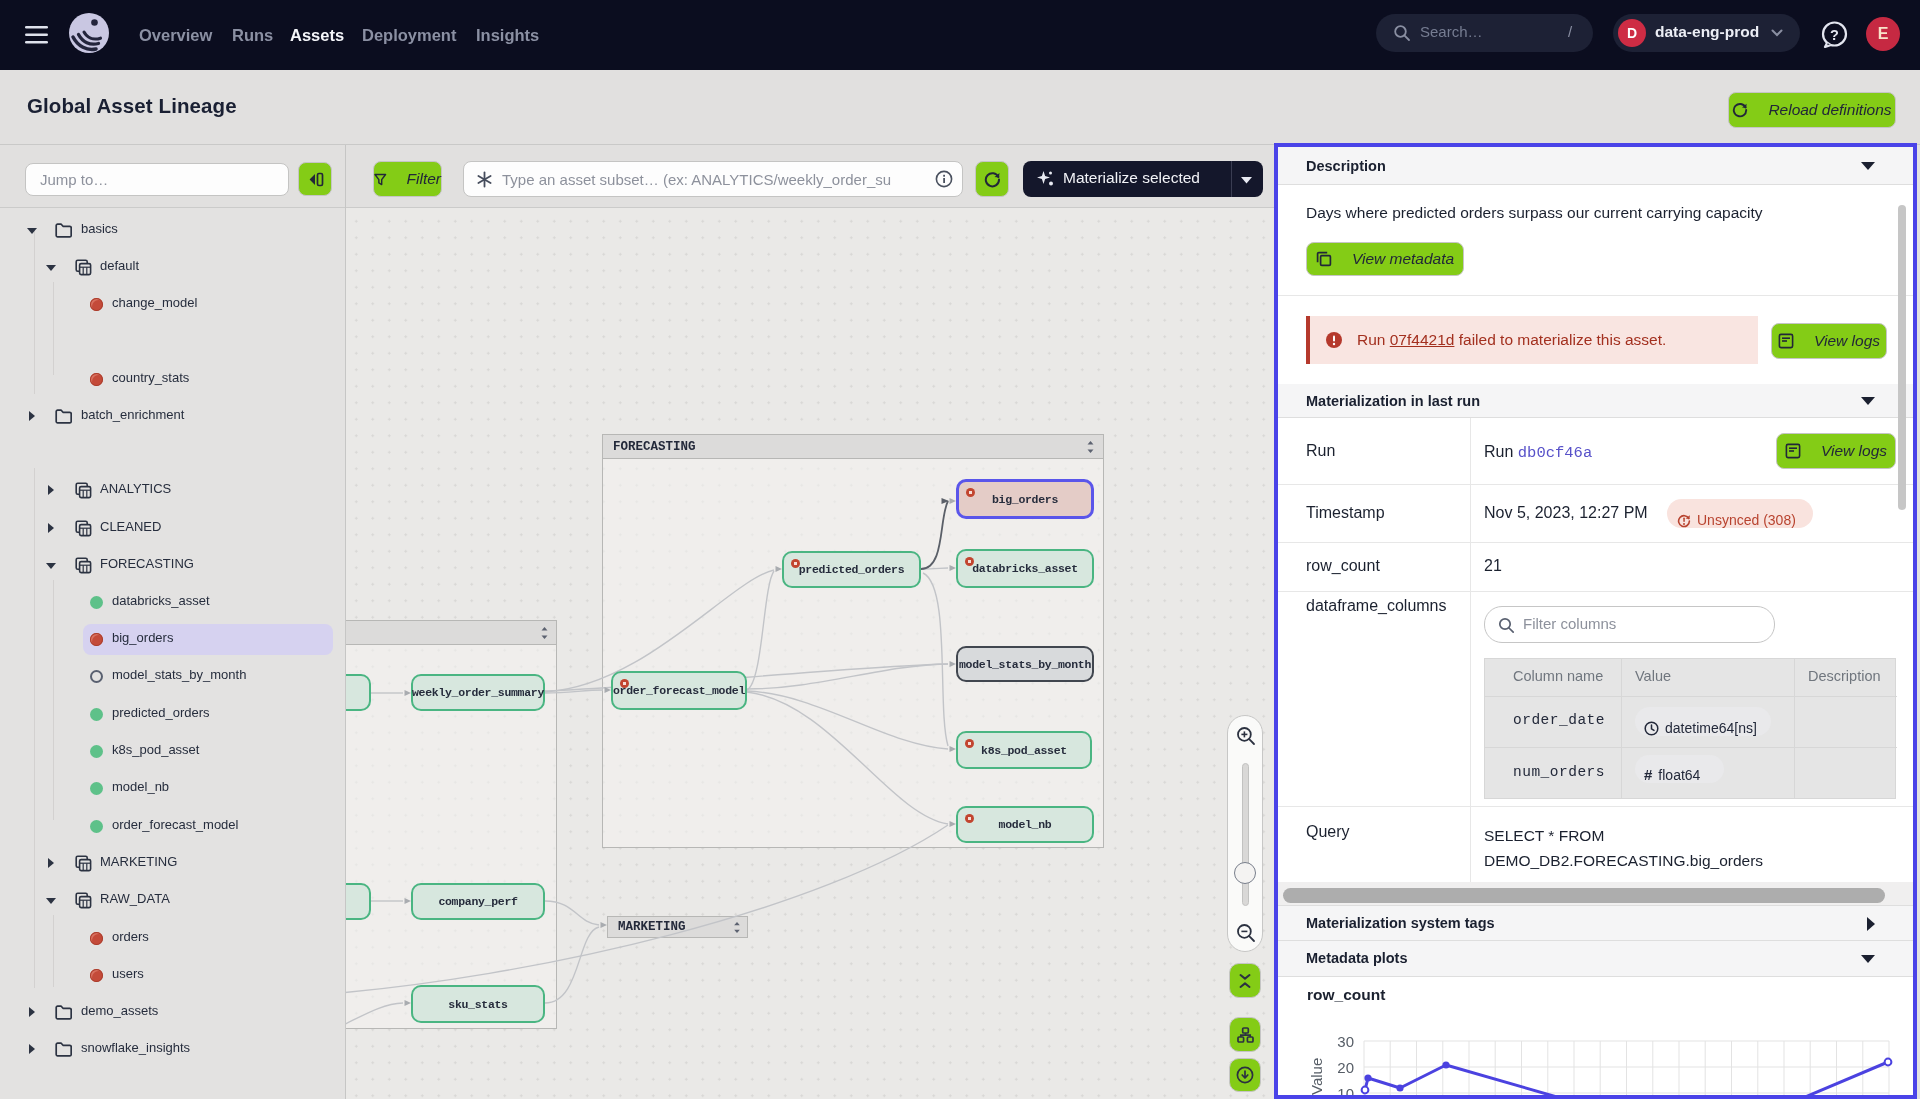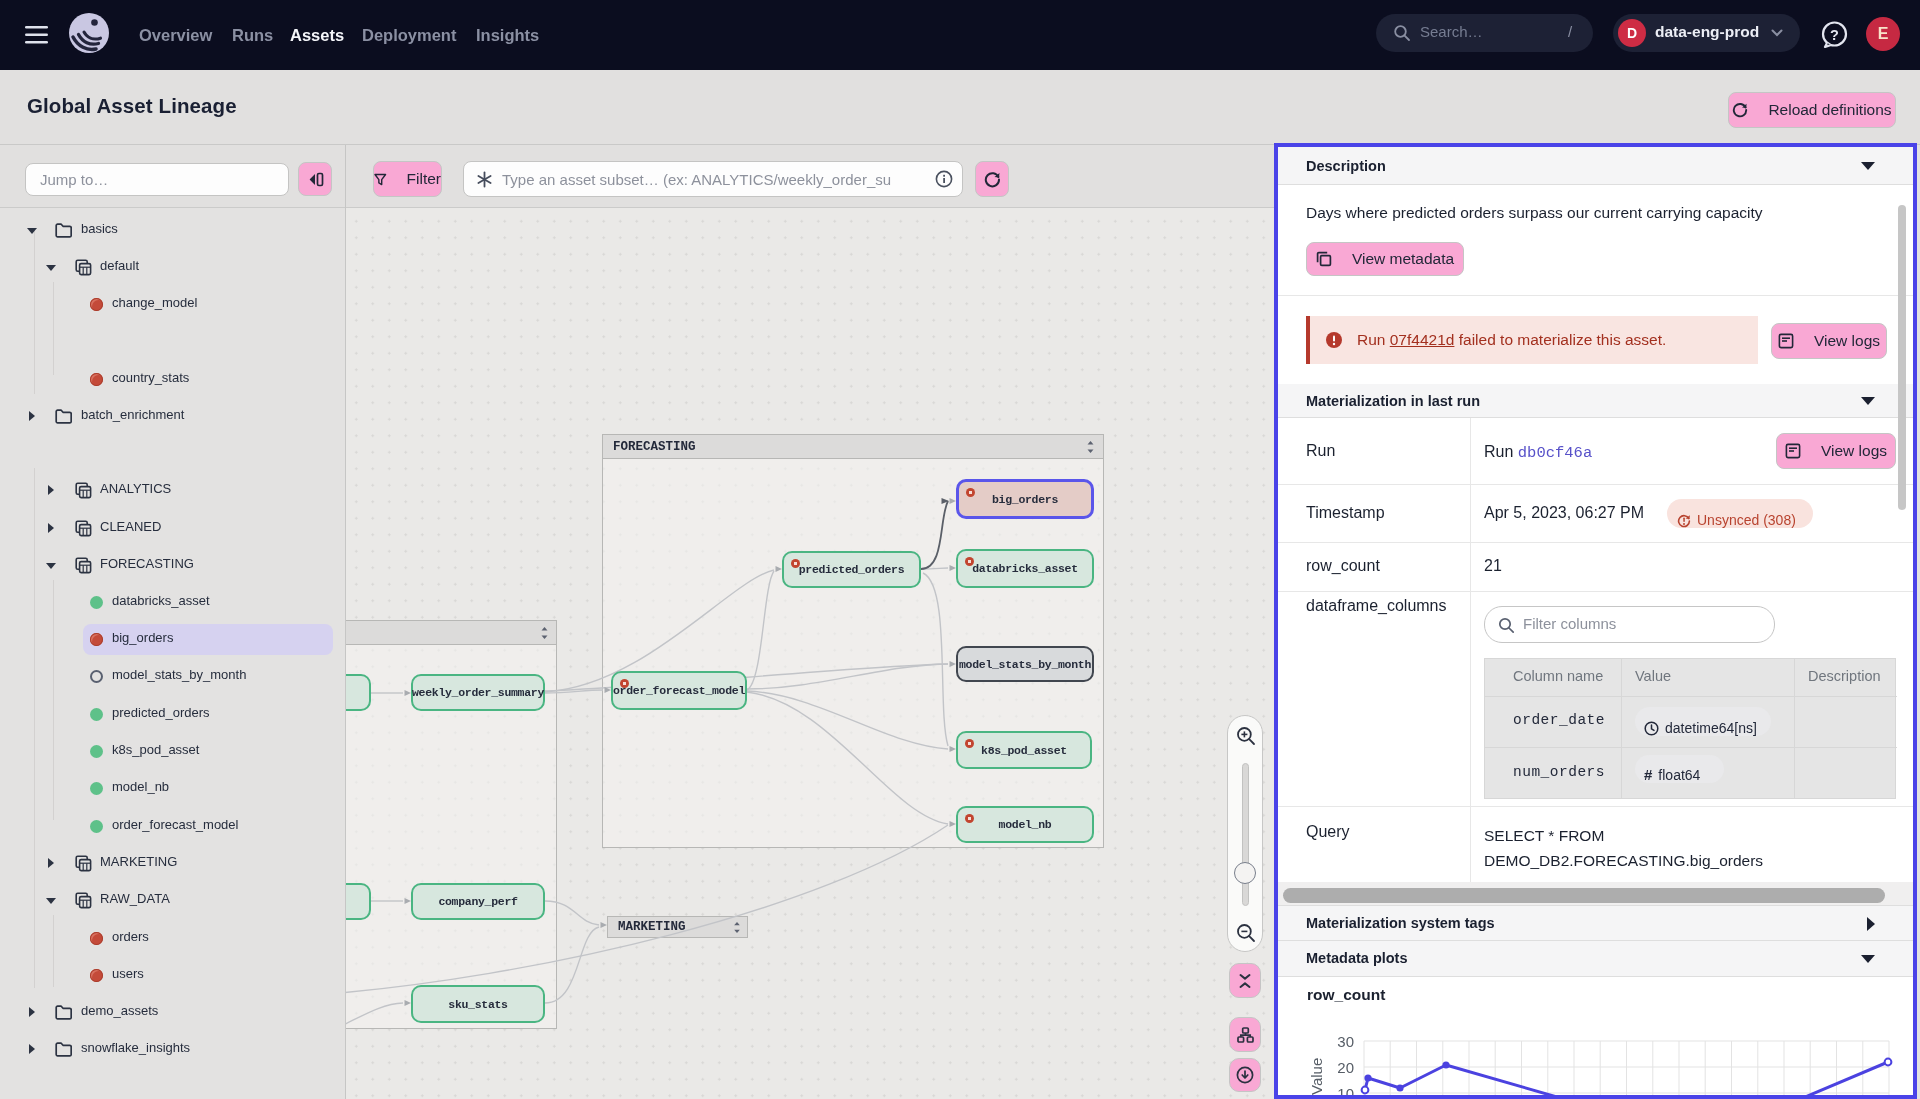--- a/index.html
+++ b/index.html
@@ -7,21 +7,21 @@
   .abs { position:absolute; }
   
   #topnav { position:absolute; left:0; top:0; width:1920px; height:70px; background:#0b0d1f; }
   .navlink { position:absolute; top:0; height:70px; line-height:70px; font-size:16.5px; color:#8b90a3; font-weight:600; }
   .navlink.active { color:#f5f6fa; font-weight:700; }
   #srchpill { position:absolute; left:1376px; top:14px; width:217px; height:38px; background:#1d2135; border-radius:19px; color:#767d92; font-size:15px; }
   #wspill { position:absolute; left:1613px; top:14px; width:187px; height:38px; background:#1d2135; border-radius:19px; }
   
   #pagehead { position:absolute; left:0; top:70px; width:1920px; height:75px; background:#e1e0df; border-bottom:1px solid #c9c9c8; }
   #ptitle { position:absolute; left:27px; top:24px; font-size:20.5px; font-weight:700; color:#1a2033; letter-spacing:.1px;}
-  .btn { position:absolute; background:#f9a8d4; border:1px solid #c5c5c5; border-radius:8px; color:#222738; font-size:15.5px; display:flex; align-items:center; justify-content:center; gap:20px; }
+  .btn { position:absolute; background:#84cc16; border:1px solid #c5c5c5; border-radius:8px; color:#222738; font-size:15.5px; display:flex; align-items:center; justify-content:center; gap:20px;font-style:italic; }
   
   #toolbar { position:absolute; left:0; top:145px; width:1277px; height:63px; background:#e1e0df; border-bottom:1px solid #cbcbca; }
   .inp { position:absolute; background:#fdfdfd; border:1px solid #c4c4c3; border-radius:8px; color:#8d919c; font-size:15px; display:flex; align-items:center; }
   
   #tree { position:absolute; left:0; top:208px; width:345px; height:891px; background:#e3e2e1; overflow:hidden; }
   .trow { position:absolute; height:30px; width:345px; font-size:13px; color:#262d3d; }
   .trow .lbl { position:absolute; top:6px; }
   .caret-d { position:absolute; width:0; height:0; border-left:5px solid transparent; border-right:5px solid transparent; border-top:6px solid #2c3342; top:13px; }
   .caret-r { position:absolute; width:0; height:0; border-top:5px solid transparent; border-bottom:5px solid transparent; border-left:6px solid #2c3342; top:10px; }
   .dot { position:absolute; width:13px; height:13px; border-radius:50%; top:9px; }
@@ -129,20 +129,32 @@
       <rect x="8.2" y="8" width="1.8" height="5" fill="#4a515f"></rect>
         <rect x="8.2" y="4.8" width="1.8" height="1.9" fill="#4a515f"></rect>
     </svg>
   </div>
   <div class="btn" style="left:975px;top:16px;width:34px;height:36px">
     <svg width="17" height="17" viewBox="0 0 17 17">
         <path d="M14.4 6 A6.6 6.6 0 1 0 15 8.6" stroke="#222738" stroke-width="2" fill="none" stroke-linecap="round"></path>
         <path d="M15.5 2 L15 6.6 L10.5 6" fill="#222738"></path>
       </svg>
   </div>
+  <div class="abs" style="left:1023px;top:16px;width:240px;height:36px;background:#14172b;border-radius:8px">
+    <svg class="abs" style="left:13px;top:9px" width="18" height="18" viewBox="0 0 18 18">
+      <path d="M7.5 1 L9.1 5.9 L14 7.5 L9.1 9.1 L7.5 14 L5.9 9.1 L1 7.5 L5.9 5.9 Z" fill="#e8eaf2"></path>
+      <circle cx="14.5" cy="3" r="1.5" fill="#e8eaf2"></circle>
+        <circle cx="15" cy="13.5" r="2" fill="#e8eaf2"></circle>
+    </svg>
+    <span class="abs" style="left:40px;top:8px;color:#f2f3f7;font-size:15.5px;font-weight:500">Materialize selected</span>
+    <div class="abs" style="left:208px;top:0;width:1px;height:36px;background:#3a3d52"></div>
+    <svg class="abs" style="left:217px;top:15px" width="13" height="9" viewBox="0 0 13 9">
+        <path d="M1 1 L6.5 7.5 L12 1" fill="#e8eaf2"></path>
+      </svg>
+  </div>
 </div>
 <div id="tree">
 <div class="guide" style="left:34px;top:21px;height:165px;opacity:.8"></div>
 <div class="guide" style="left:53px;top:74px;height:93px;opacity:.8"></div>
 <div class="guide" style="left:34px;top:260px;height:520px;opacity:.8"></div>
 <div class="guide" style="left:53px;top:372px;height:240px;opacity:.8"></div>
 <div class="guide" style="left:53px;top:707px;height:72px;opacity:.8"></div>
 <div class="abs" style="left:83px;top:416px;width:250px;height:31px;border-radius:8px;background:#d6d2f0"></div>
 <div class="trow" style="top:7px">
 <span class="caret-d" style="left:27px"></span>
@@ -468,21 +480,21 @@
       <svg width="16" height="16" viewBox="0 0 16 16">
         <g stroke="#222738" stroke-width="1.6" fill="none">
           <rect x="1.4" y="1.4" width="13.2" height="13.2" rx="1.6"></rect>
           <line x1="4" y1="5.2" x2="12" y2="5.2"></line>
           <line x1="4" y1="8" x2="9" y2="8"></line>
         </g>
       </svg>
       <span>View logs</span>
     </div>
 <div class="rowlbl" style="top:357px">Timestamp</div>
-<div class="abs" style="left:206px;top:357px;font-size:16px;color:#1b212f">Apr 5, 2023, 06:27 PM</div>
+<div class="abs" style="left:206px;top:357px;font-size:16px;color:#1b212f">Nov 5, 2023, 12:27 PM</div>
 <div class="pill" style="left:389px;top:352px;width:146px;height:29px;background:#f9e3de;color:#b8432f;padding-left:10px;gap:6px">
 <svg width="14" height="14" viewBox="0 0 14 14">
         <g stroke="#b8432f" stroke-width="1.6" fill="none" stroke-linecap="round">
           <path d="M11.8 4.6 A5.4 5.4 0 1 0 12.4 7"></path>
         </g>
         <path d="M12.9 1.2 L12.4 5 L8.6 4.4 Z" fill="#b8432f"></path>
         <rect x="6.3" y="3.6" width="1.5" height="4.4" rx=".7" fill="#b8432f"></rect>
         <circle cx="7" cy="10" r="1" fill="#b8432f"></circle>
       </svg>
 <span>Unsynced (308)</span>

